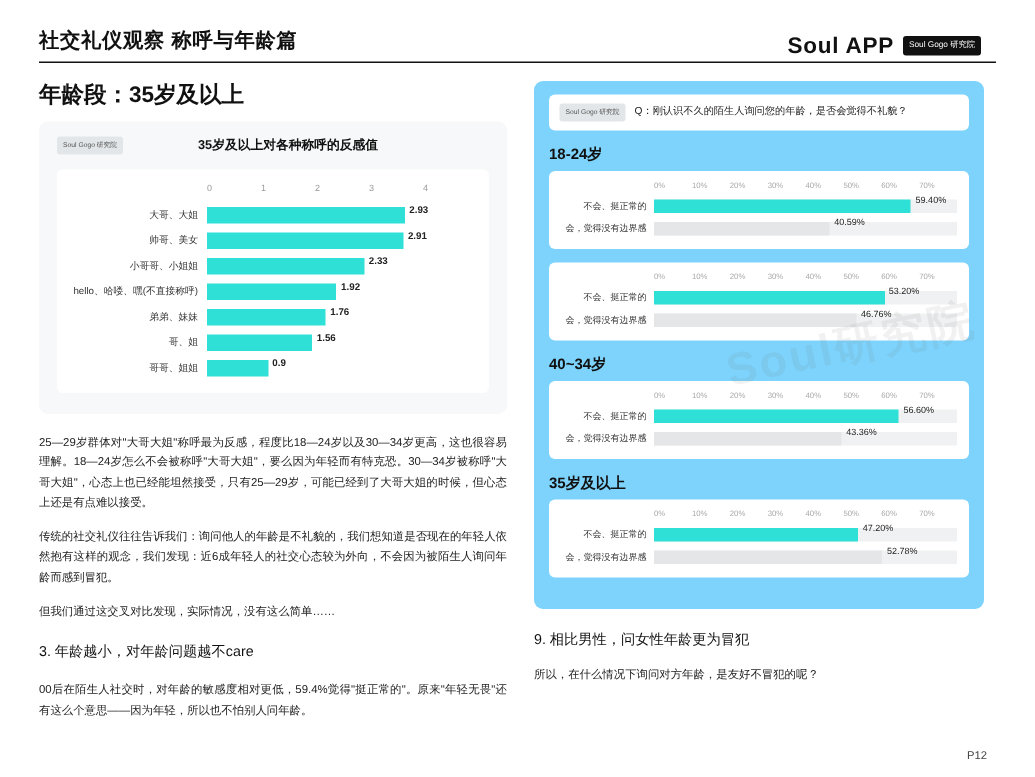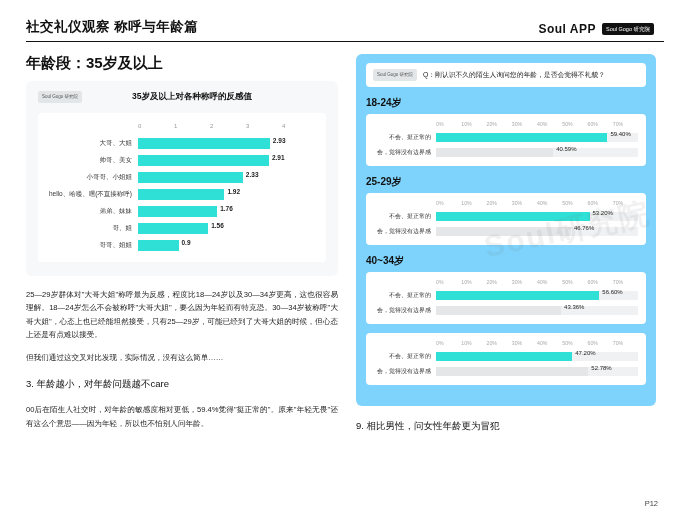--- a/index.html
+++ b/index.html
@@ -25,21 +25,21 @@
   }
   .title-rule {
     height: 1px; background: #111; width: 638px;
     margin-top: 5px;
   }
   .brand {
     position: absolute;
     right: 24px; top: 22px;
     display: flex; align-items: center; gap: 6px;
   }
-  .brand-soul { font-size: 12px; font-weight: bold; letter-spacing: 0.5px; }
+  .brand-soul { font-size: 15px; font-weight: bold; letter-spacing: 0.5px; }
   .brand-badge {
     background: #111; color: #fff;
     font-size: 5.5px; line-height: 1.25;
     padding: 3px 4px; border-radius: 2px;
     text-align: center;
   }
   .columns {
     display: flex;
     gap: 18px;
     margin-top: 12px;
@@ -235,20 +235,21 @@
                 <div class="hbar-track">
                   <div class="hbar-fill" style="width: 22.5%;"></div>
                   <span class="hbar-val" style="left: calc(22.5% + 3px);">0.9</span>
                 </div>
               </div>
             </div>
         </div>
       </div>
 
       <div class="body-text">25—29岁群体对"大哥大姐"称呼最为反感，程度比18—24岁以及30—34岁更高，这也很容易理解。18—24岁怎么不会被称呼"大哥大姐"，要么因为年轻而有特克恐。30—34岁被称呼"大哥大姐"，心态上也已经能坦然接受，只有25—29岁，可能已经到了大哥大姐的时候，但心态上还是有点难以接受。</div>
+      <div class="body-text sp">传统的社交礼仪往往告诉我们：询问他人的年龄是不礼貌的，我们想知道是否现在的年轻人依然抱有这样的观念，我们发现：近6成年轻人的社交心态较为外向，不会因为被陌生人询问年龄而感到冒犯。</div>
       <div class="body-text sp">但我们通过这交叉对比发现，实际情况，没有这么简单……</div>
 
       <div class="h3">3. 年龄越小，对年龄问题越不care</div>
       <div class="body-text">00后在陌生人社交时，对年龄的敏感度相对更低，59.4%觉得"挺正常的"。原来"年轻无畏"还有这么个意思——因为年轻，所以也不怕别人问年龄。</div>
     </div>
 
     <div class="col-right">
 
       <div class="qcard">
         <div class="qhead">
@@ -280,21 +281,20 @@
                 <div class="prow">
                   <div class="prow-label">会，觉得没有边界感</div>
                   <div class="prow-track">
                     <div class="prow-fill grey" style="width: 57.9857%;"></div>
                     <span class="prow-val" style="left: calc(57.9857% + 3px);">40.59%</span>
                   </div>
                 </div>
               </div>
             </div>
             <div class="agegroup">
-              <div class="age-title">25-29岁</div>
               <div class="age-panel">
                 <div class="pct-axis">
                   <span>0%</span>
                   <span>10%</span>
                   <span>20%</span>
                   <span>30%</span>
                   <span>40%</span>
                   <span>50%</span>
                   <span>60%</span>
                   <span>70%</span>
@@ -338,20 +338,21 @@
                 <div class="prow">
                   <div class="prow-label">会，觉得没有边界感</div>
                   <div class="prow-track">
                     <div class="prow-fill grey" style="width: 61.9429%;"></div>
                     <span class="prow-val" style="left: calc(61.9429% + 3px);">43.36%</span>
                   </div>
                 </div>
               </div>
             </div>
             <div class="agegroup">
+              <div class="age-title">35岁及以上</div>
               <div class="age-panel">
                 <div class="pct-axis">
                   <span>0%</span>
                   <span>10%</span>
                   <span>20%</span>
                   <span>30%</span>
                   <span>40%</span>
                   <span>50%</span>
                   <span>60%</span>
                   <span>70%</span>
@@ -369,18 +370,19 @@
                     <div class="prow-fill grey" style="width: 75.4%;"></div>
                     <span class="prow-val" style="left: calc(75.4% + 3px);">52.78%</span>
                   </div>
                 </div>
               </div>
             </div>
           </div>
       </div>
 
       <div class="h3">9. 相比男性，问女性年龄更为冒犯</div>
+      <div class="body-text sp">所以，在什么情况下询问对方年龄，是友好不冒犯的呢？</div>
     </div>
   </div>
 
   <div class="watermark">Soul研究院</div>
   <div class="pageno">P12</div>
 </div>
 
 </body></html>

